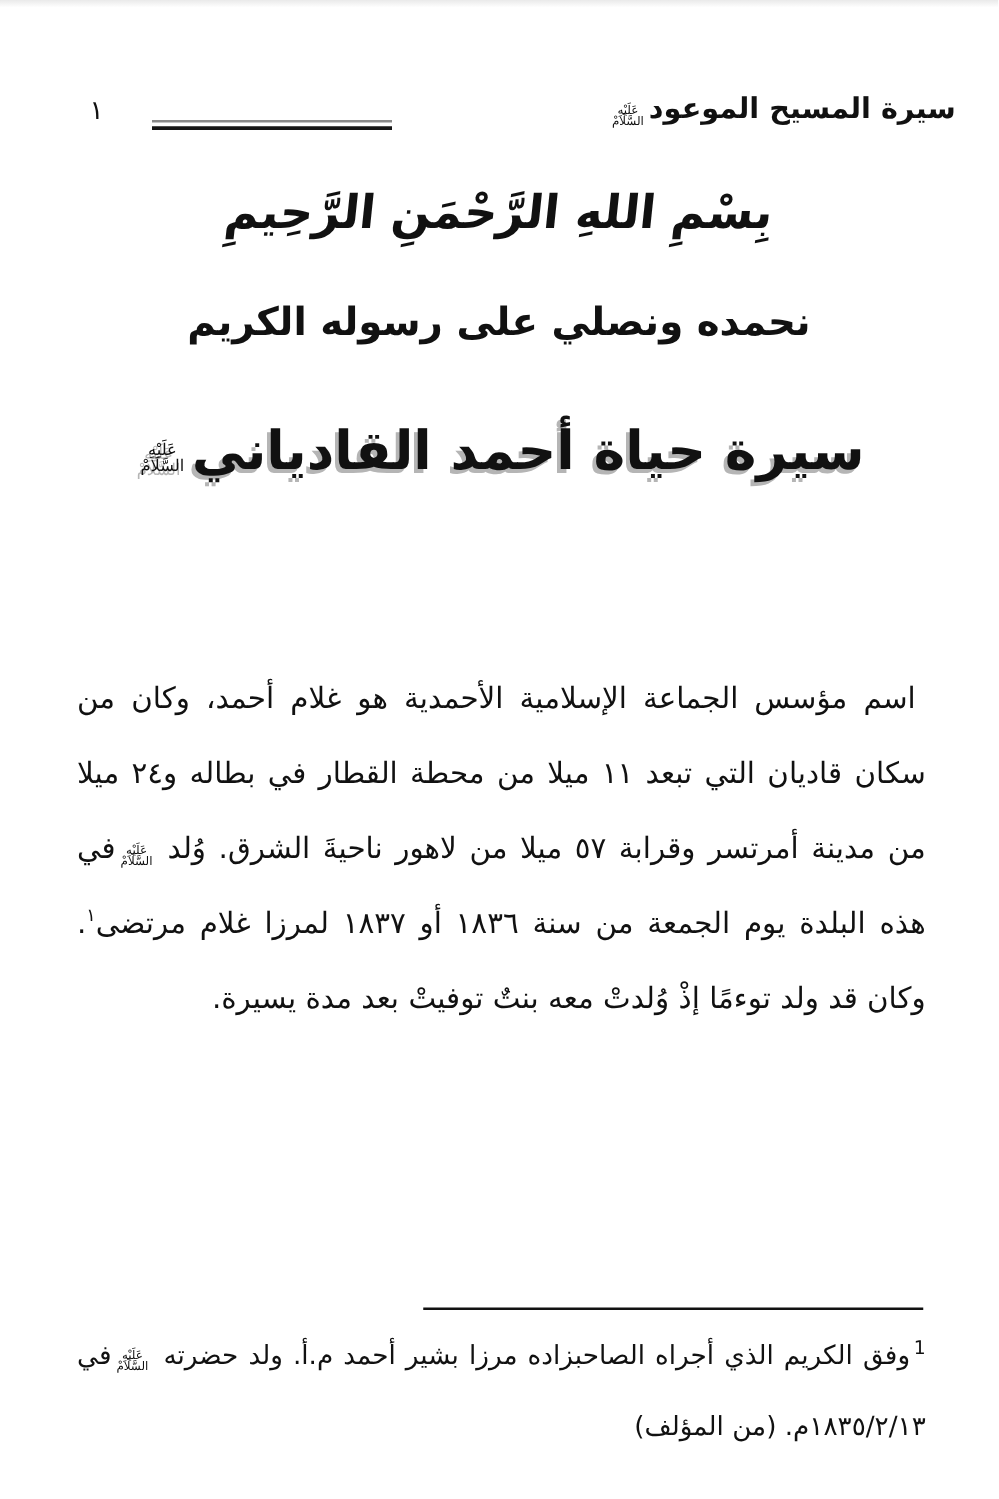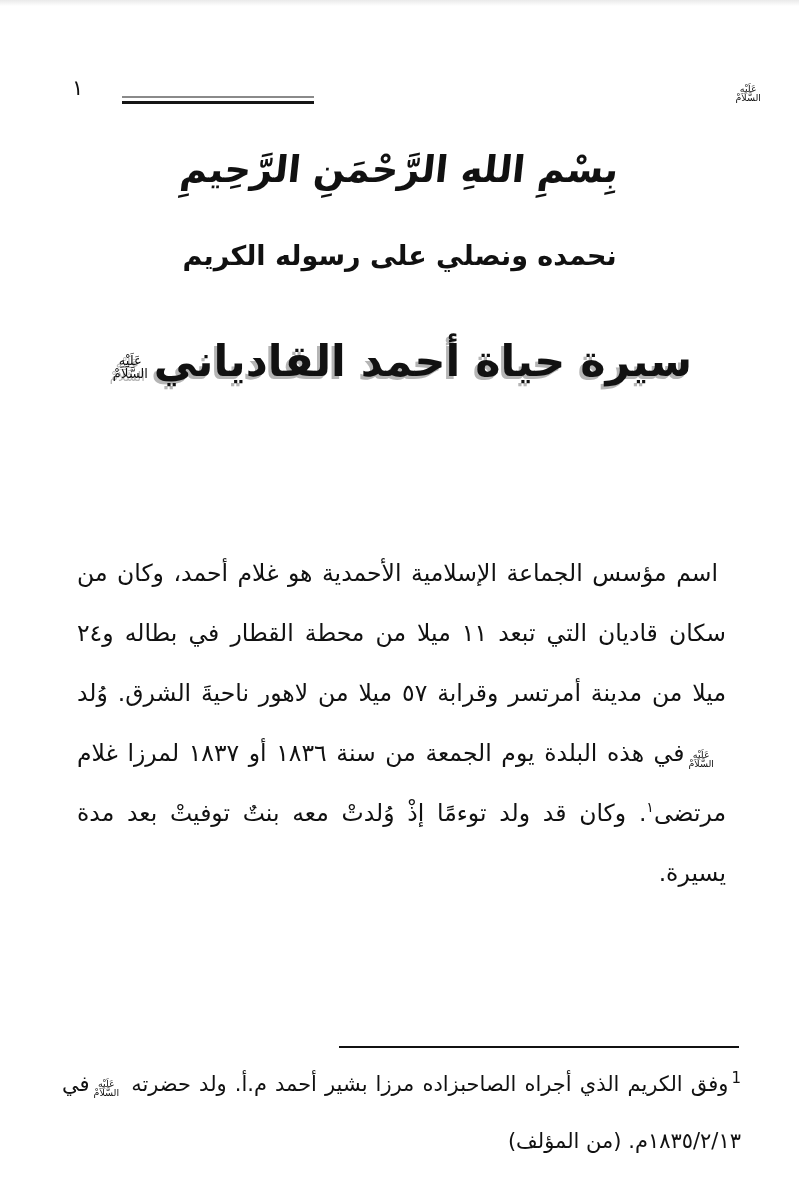--- a/index.html
+++ b/index.html
@@ -50,40 +50,40 @@
     position:absolute;top:148px;left:0;right:0;
     text-align:center;
     font-size:37px;font-weight:bold;
     transform:skewX(-6deg);
     letter-spacing:-1px;
   }
 
   
   .tahmid{
     position:absolute;top:240px;left:0;right:0;
-    text-align:center;font-size:27px;font-weight:bold;
+    text-align:center;font-size:31px;font-weight:bold;
   }
 
   
   .main-title{
     position:absolute;left:0;right:0;text-align:center;
     font-size:43px;font-weight:bold;
     text-shadow:-3px 3px 0 #b5b5b5;
     white-space:nowrap;
   }
   .title-line1{top:336px;}
   .title-line2{top:428px;}
 
   
   .body-text{
     position:absolute;top:528px;right:58px;left:62px;
     font-size:23.5px;line-height:60px;
     text-align:justify;text-justify:inter-word;
   }
-  .body-text p{margin:15px;padding:0;text-indent:8px;}
+  .body-text p{margin:0;padding:0;text-indent:8px;}
   .fn-ref{font-size:60%;vertical-align:super;line-height:0;}
 
   
   .footnote-rule{
     position:absolute;top:1046px;right:60px;width:400px;height:0;
     border-top:2px solid #111;
   }
   .footnote{
     position:absolute;top:1056px;right:58px;left:62px;
     font-size:21px;line-height:57px;
@@ -95,21 +95,21 @@
   }
   .footnote .honorific{vertical-align:-5px;}
 </style>
 </head>
 <body>
 
 <div class="page">
 
   <div class="header">
     <div class="header-title">
-      <span class="honorific"><span class="hon-top">عَلَيْهِ</span><span class="hon-bottom">السَّلَامْ</span></span>
+      <span>سيرة المسيح الموعود</span><span class="honorific"><span class="hon-top">عَلَيْهِ</span><span class="hon-bottom">السَّلَامْ</span></span>
     </div>
     <div class="header-rule"></div>
     <div class="page-number">١</div>
   </div>
 
   <div class="bismillah">بِسْمِ اللهِ الرَّحْمَنِ الرَّحِيمِ</div>
 
   <div class="tahmid">نحمده ونصلي على رسوله الكريم</div>
 
   <div class="main-title title-line1">

